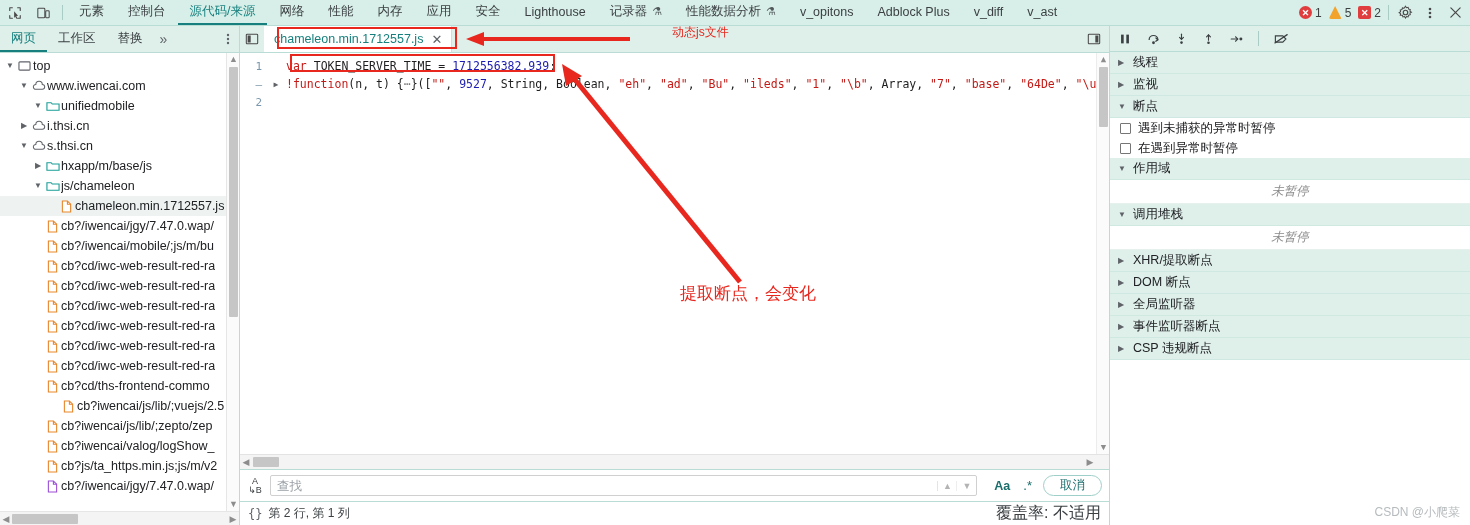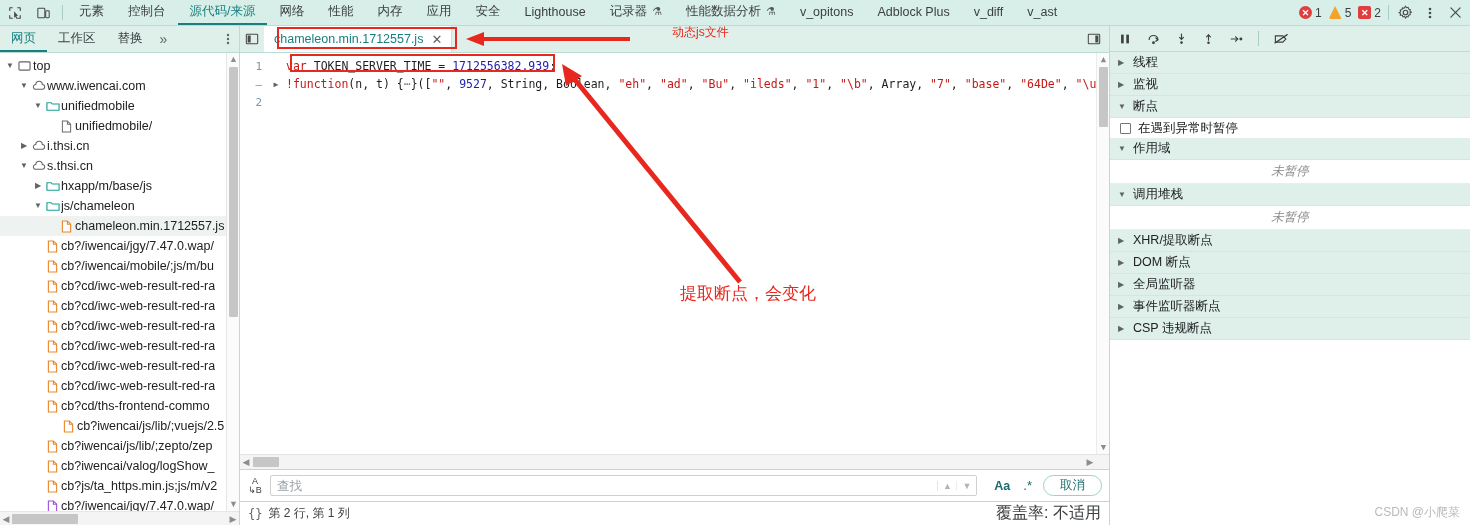--- a/index.html
+++ b/index.html
@@ -473,30 +473,20 @@
             </div>
             <div class="trow" style="padding-left: 32px;">
               <span class="tri">▼</span>
               <span class="ticon">
                 <svg width="14" height="12" viewBox="0 0 15 12">
                   <path d="M1 2.5h4.5l1.2 1.4H14v6.6H1z" stroke="#1a9e96" stroke-width="1.2" fill="none"></path>
                 </svg>
               </span>
               <span class="tlabel">unifiedmobile</span>
             </div>
-            <div class="trow" style="padding-left: 46px;">
-              <span class="tri"></span>
-              <span class="ticon">
-                <svg width="11" height="13" viewBox="0 0 12 14">
-                  <path d="M1.5 1h5.5l3.5 3.5V13h-9z" stroke="#6b6b6b" stroke-width="1.1" fill="#fff"></path>
-                  <path d="M7 1v3.5h3.5" stroke="#6b6b6b" stroke-width="1.1" fill="none"></path>
-                </svg>
-              </span>
-              <span class="tlabel">unifiedmobile/</span>
-            </div>
             <div class="trow" style="padding-left: 18px;">
               <span class="tri">▶</span>
               <span class="ticon">
                 <svg width="14" height="12" viewBox="0 0 15 12">
                   <path d="M4 9.5a2.6 2.6 0 01.1-5.2A3.4 3.4 0 0111 4.3a2.6 2.6 0 010 5.2z" stroke="#5f6368" stroke-width="1.1" fill="none"></path>
                 </svg>
               </span>
               <span class="tlabel">i.thsi.cn</span>
             </div>
             <div class="trow" style="padding-left: 18px;">
@@ -811,20 +801,24 @@
             <span class="dsec-caret">▶</span>
             <span>监视</span>
           </div>
           <div class="dsec-header">
             <span class="dsec-caret">▼</span>
             <span>断点</span>
           </div>
           <div class="dsec-body">
             <div class="cb-row">
               <span class="cbox"></span>
+              <span>遇到未捕获的异常时暂停</span>
+            </div>
+            <div class="cb-row">
+              <span class="cbox"></span>
               <span>在遇到异常时暂停</span>
             </div>
           </div>
           <div class="dsec-header">
             <span class="dsec-caret">▼</span>
             <span>作用域</span>
           </div>
           <div class="empty-state">未暂停</div>
           <div class="dsec-header">
             <span class="dsec-caret">▼</span>

